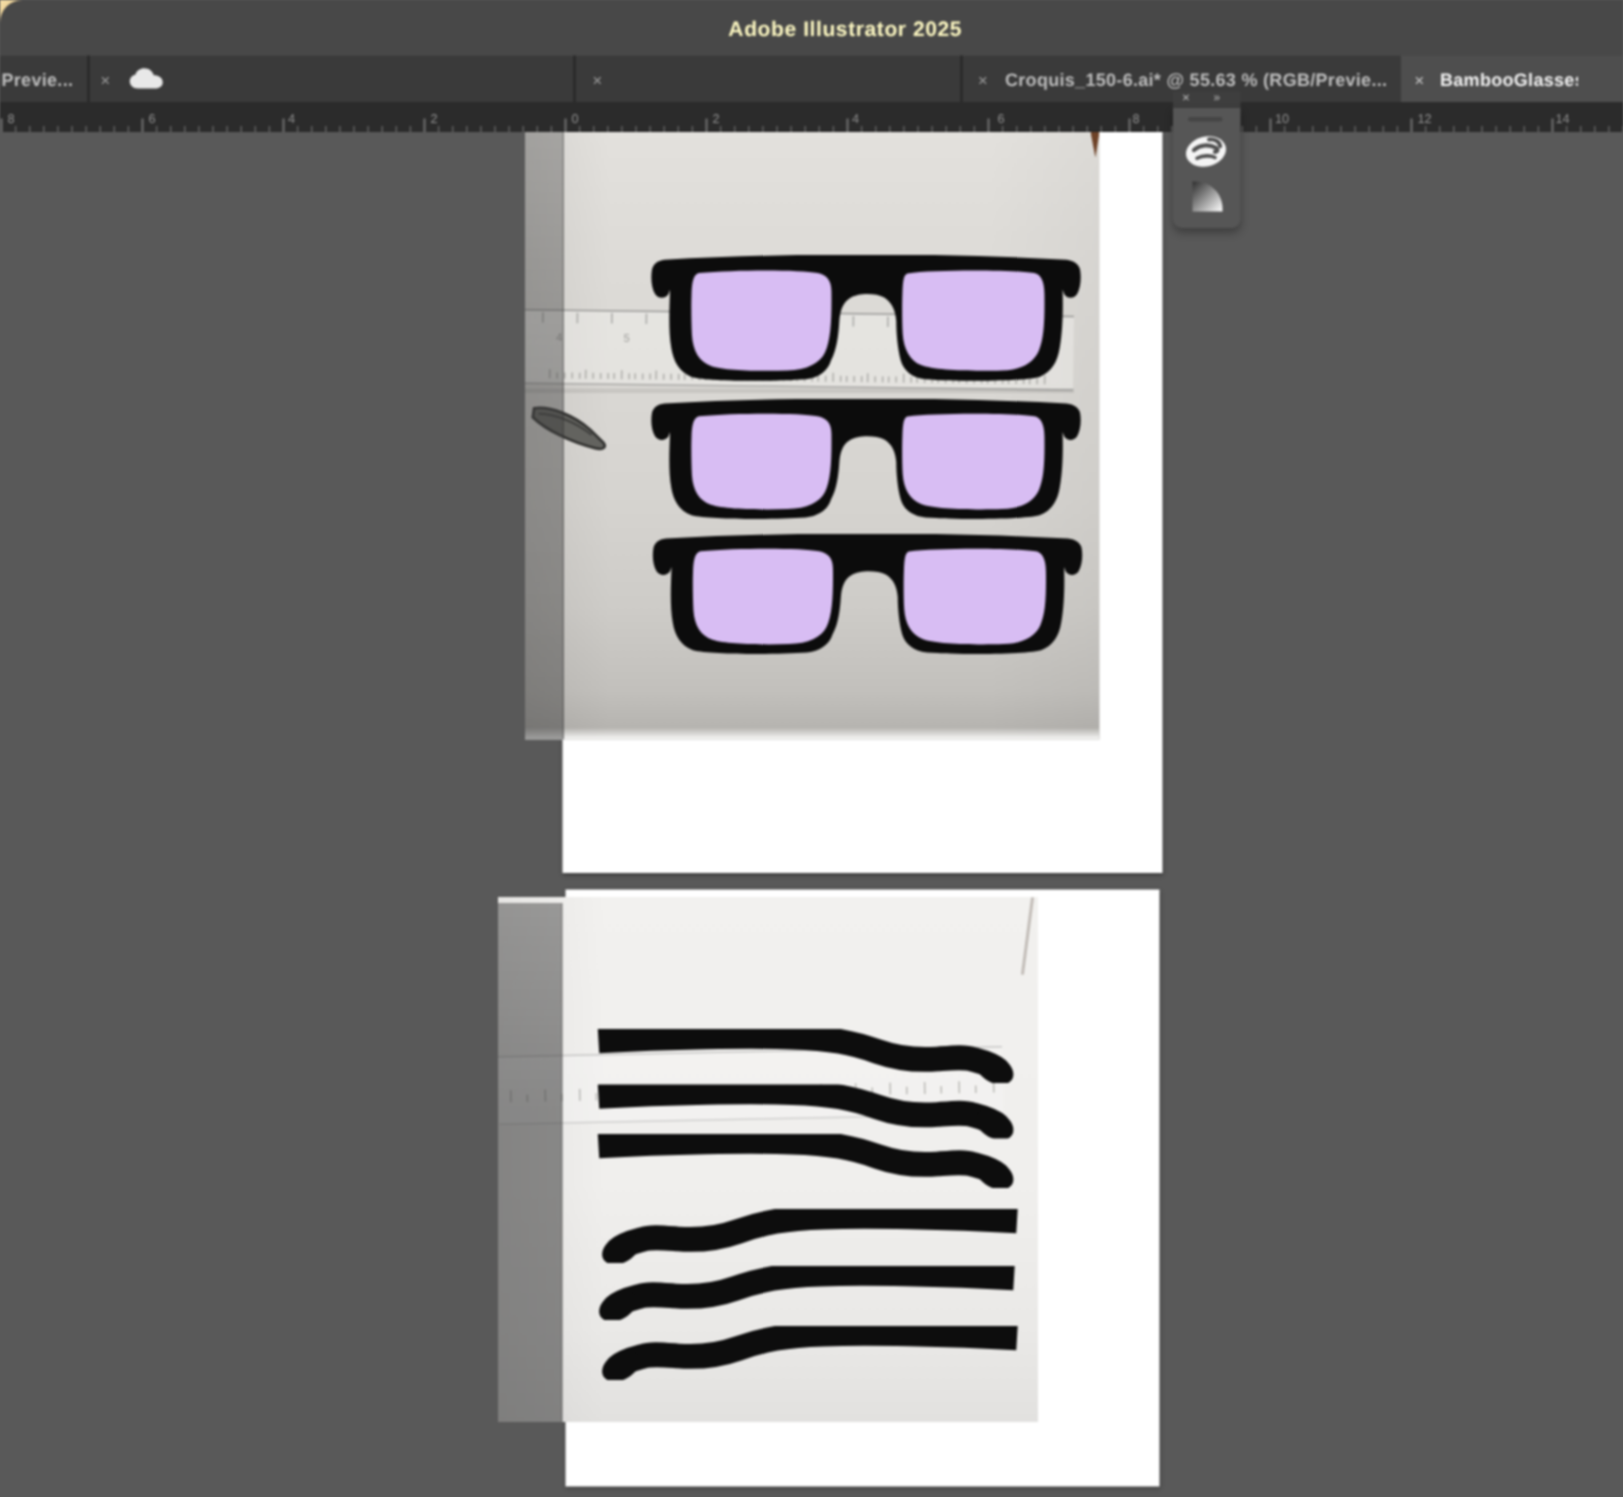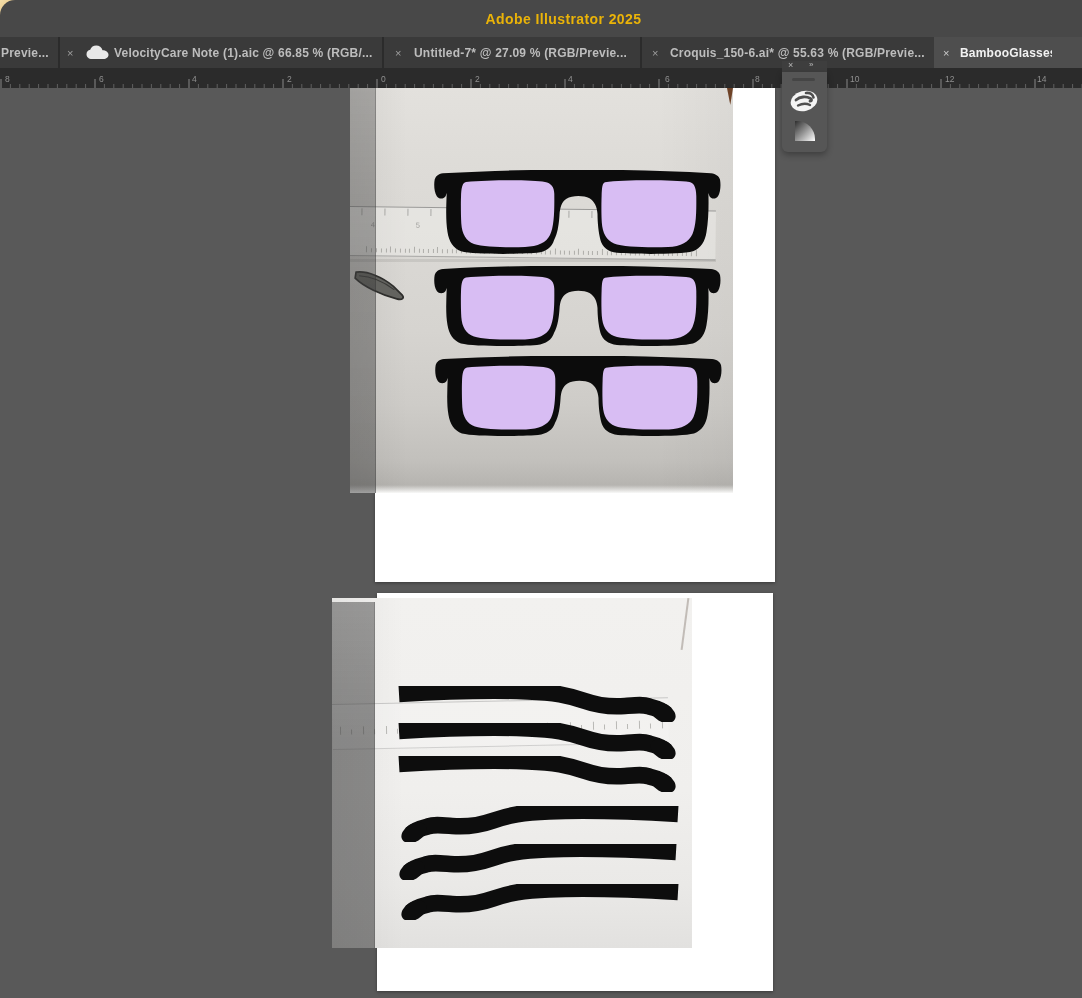--- a/index.html
+++ b/index.html
@@ -6,21 +6,21 @@
   body{width:1082px;height:998px;overflow:hidden;background:#595959;
        font-family:"Liberation Sans",sans-serif;position:relative;}
   .abs{position:absolute;}
   #page{position:absolute;left:0;top:0;width:1082px;height:998px;filter:blur(0.75px);}
   
   #tan{left:0;top:0;width:24px;height:24px;
        background:linear-gradient(135deg,#f5dfa9 0%,#e9c98b 40%,#cf9f63 100%);}
   #titlebar{left:0;top:0;width:1082px;height:37px;background:#484848;
             border-radius:15px 0 0 0;}
   #title{left:0;top:0;width:1082px;height:37px;line-height:38px;text-align:center;
-         color:#eab308;font-size:14px;font-weight:bold;letter-spacing:0.4px;padding-left:45px;width:1037px;}
+         color:#fef9c3;font-size:14px;font-weight:bold;letter-spacing:0.4px;padding-left:45px;width:1037px;}
   #tabbar{left:0;top:37px;width:1082px;height:31px;background:#3a3a3a;}
   .tabsep{top:37px;width:2px;height:31px;background:#2b2b2b;}
   .tabtxt{top:37px;height:48px;line-height:32px;font-size:12px;font-weight:bold;color:#bdbdbd;letter-spacing:0.2px;white-space:nowrap;}
   .tx{color:#9f9f9f;font-size:11px;font-weight:normal;}
   #activetab{left:934px;top:37px;width:148px;height:31px;background:#4e4e4e;}
   #ruler{left:0;top:68px;width:1082px;height:20px;background:#2b2b2b;}
   
   #ab1{left:375px;top:88px;width:400px;height:494px;background:#ffffff;box-shadow:0 1px 3px rgba(0,0,0,0.35);}
   #ab2{left:377px;top:593px;width:396px;height:398px;background:#ffffff;box-shadow:0 1px 3px rgba(0,0,0,0.35);}
   #photo1{left:350px;top:88px;width:383px;height:405px;overflow:hidden;
@@ -122,24 +122,22 @@
   <div id="titlebar" class="abs"></div>
   <div id="title" class="abs">Adobe Illustrator 2025</div>
   <div id="tabbar" class="abs"></div>
 
   <div class="abs tabtxt" style="left:1px;width:56px;">Previe...</div>
   <div class="abs tabsep" style="left:58px;"></div>
   <div class="abs tabtxt" style="left:67px;"><span class="tx">×</span></div>
   <svg class="abs" style="left:86px;top:45px;" width="23" height="15" viewBox="0 0 23 15">
     <path d="M6,14 C2.5,14 0.5,11.8 0.5,9.2 C0.5,7 2,5.2 4.2,4.8 C5,2 7.5,0.5 10.2,0.5 C13.3,0.5 15.8,2.4 16.5,5.2 C19.8,5.2 22.5,7 22.5,9.8 C22.5,12.4 20.3,14 17.5,14 Z" fill="#e8e8e8"></path>
   </svg>
-  <div class="abs tabtxt" style="left:114px;">VelocityCare Note (1).aic @ 66.85 % (RGB/...</div>
   <div class="abs tabsep" style="left:382px;"></div>
   <div class="abs tabtxt" style="left:395px;"><span class="tx">×</span></div>
-  <div class="abs tabtxt" style="left:414px;">Untitled-7* @ 27.09 % (RGB/Previe...</div>
   <div class="abs tabsep" style="left:640px;"></div>
   <div class="abs tabtxt" style="left:652px;"><span class="tx">×</span></div>
   <div class="abs tabtxt" style="left:670px;">Croquis_150-6.ai* @ 55.63 % (RGB/Previe...</div>
   <div id="activetab" class="abs"></div>
   <div class="abs tabtxt" style="left:943px;"><span class="tx" style="color:#cdcdcd;">×</span></div>
   <div class="abs" style="left:960px;top:37px;width:92px;height:31px;overflow:hidden;">
       <div class="tabtxt" style="position:absolute;left:0;top:0;color:#f2f2f2;">BambooGlasses.ai</div>
     </div>
 
   <div id="ruler" class="abs"></div>

